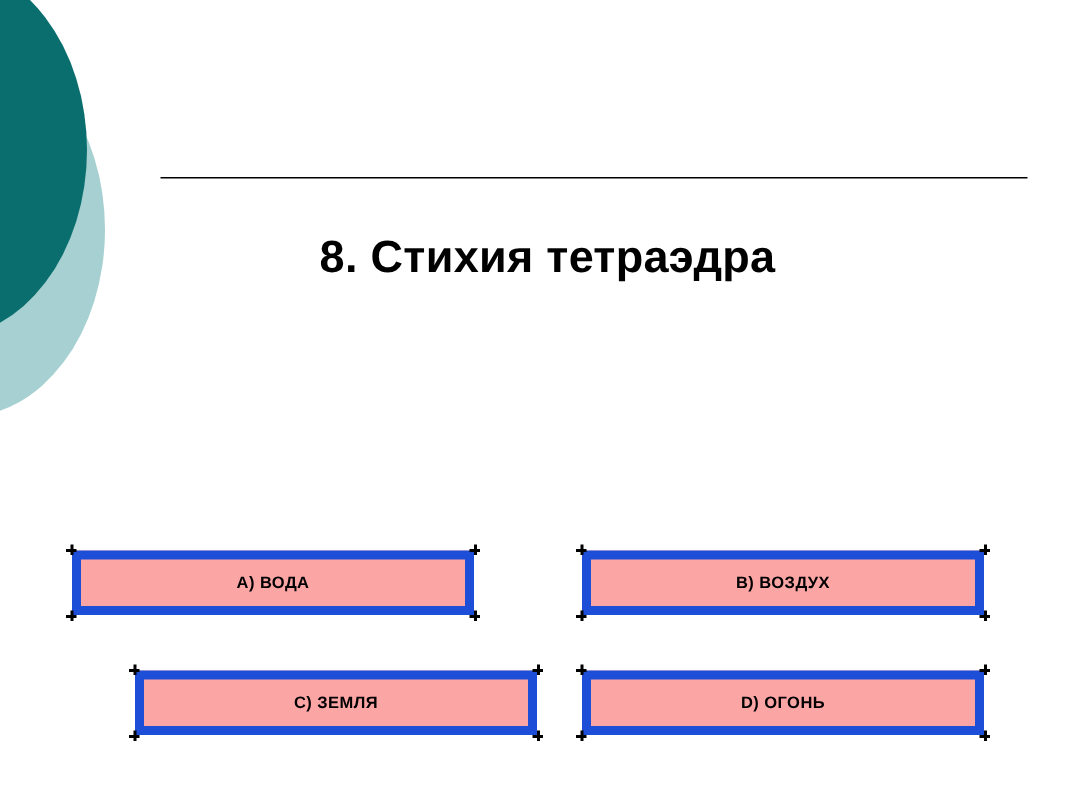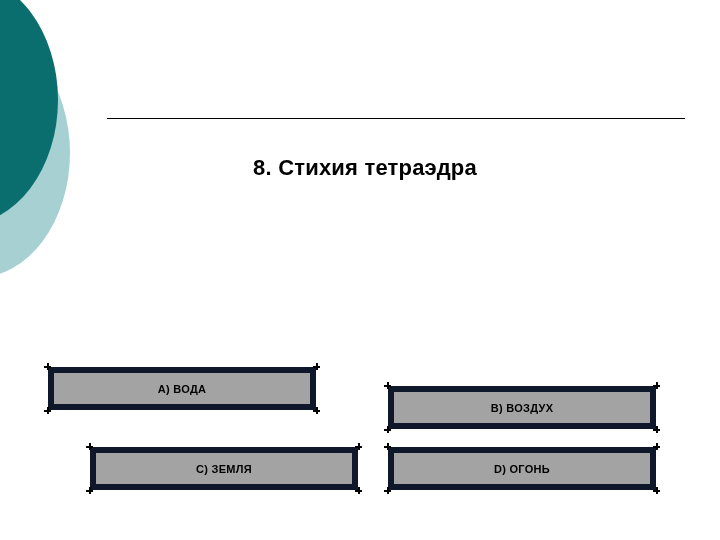--- a/index.html
+++ b/index.html
@@ -54,42 +54,42 @@
     z-index: 3;
   }
 
   
   .slide-title {
     position: absolute;
     left: 105px;
     top: 155px;
     width: 520px;
     text-align: center;
-    font-size: 22px;
+    font-size: 30px;
     font-weight: bold;
     color: #000000;
     letter-spacing: 0.2px;
     white-space: nowrap;
     z-index: 3;
   }
 
   
   .options {
     position: absolute;
     left: 0;
     top: 0;
     width: 720px;
     height: 540px;
     z-index: 3;
   }
   .option-box {
     position: absolute;
     box-sizing: border-box;
-    background: #a3a3a3;
-    border: 6px solid #0f172a;
+    background: #fca5a5;
+    border: 6px solid #1d4ed8;
     display: flex;
     align-items: center;
     justify-content: center;
   }
   .option-box .tick {
     position: absolute;
     width: 7px;
     height: 7px;
     background: transparent;
   }
@@ -112,21 +112,21 @@
 
   .option-label {
     font-size: 11px;
     font-weight: bold;
     color: #000000;
     letter-spacing: 0.3px;
     white-space: nowrap;
   }
 
   #opt-a { left: 48px;  top: 367px; width: 268px; height: 43px; }
-  #opt-b { left: 388px; top: 367px; width: 268px; height: 43px; margin-top: 19px; }
+  #opt-b { left: 388px; top: 367px; width: 268px; height: 43px; }
   #opt-c { left: 48px;  top: 447px; width: 268px; height: 43px; margin-left: 42px; }
   #opt-d { left: 388px; top: 447px; width: 268px; height: 43px; }
 </style>
 </head>
 <body>
 
 <div class="slide">
 
   <div class="deco-circle-light"></div>
   <div class="deco-circle-dark"></div>

